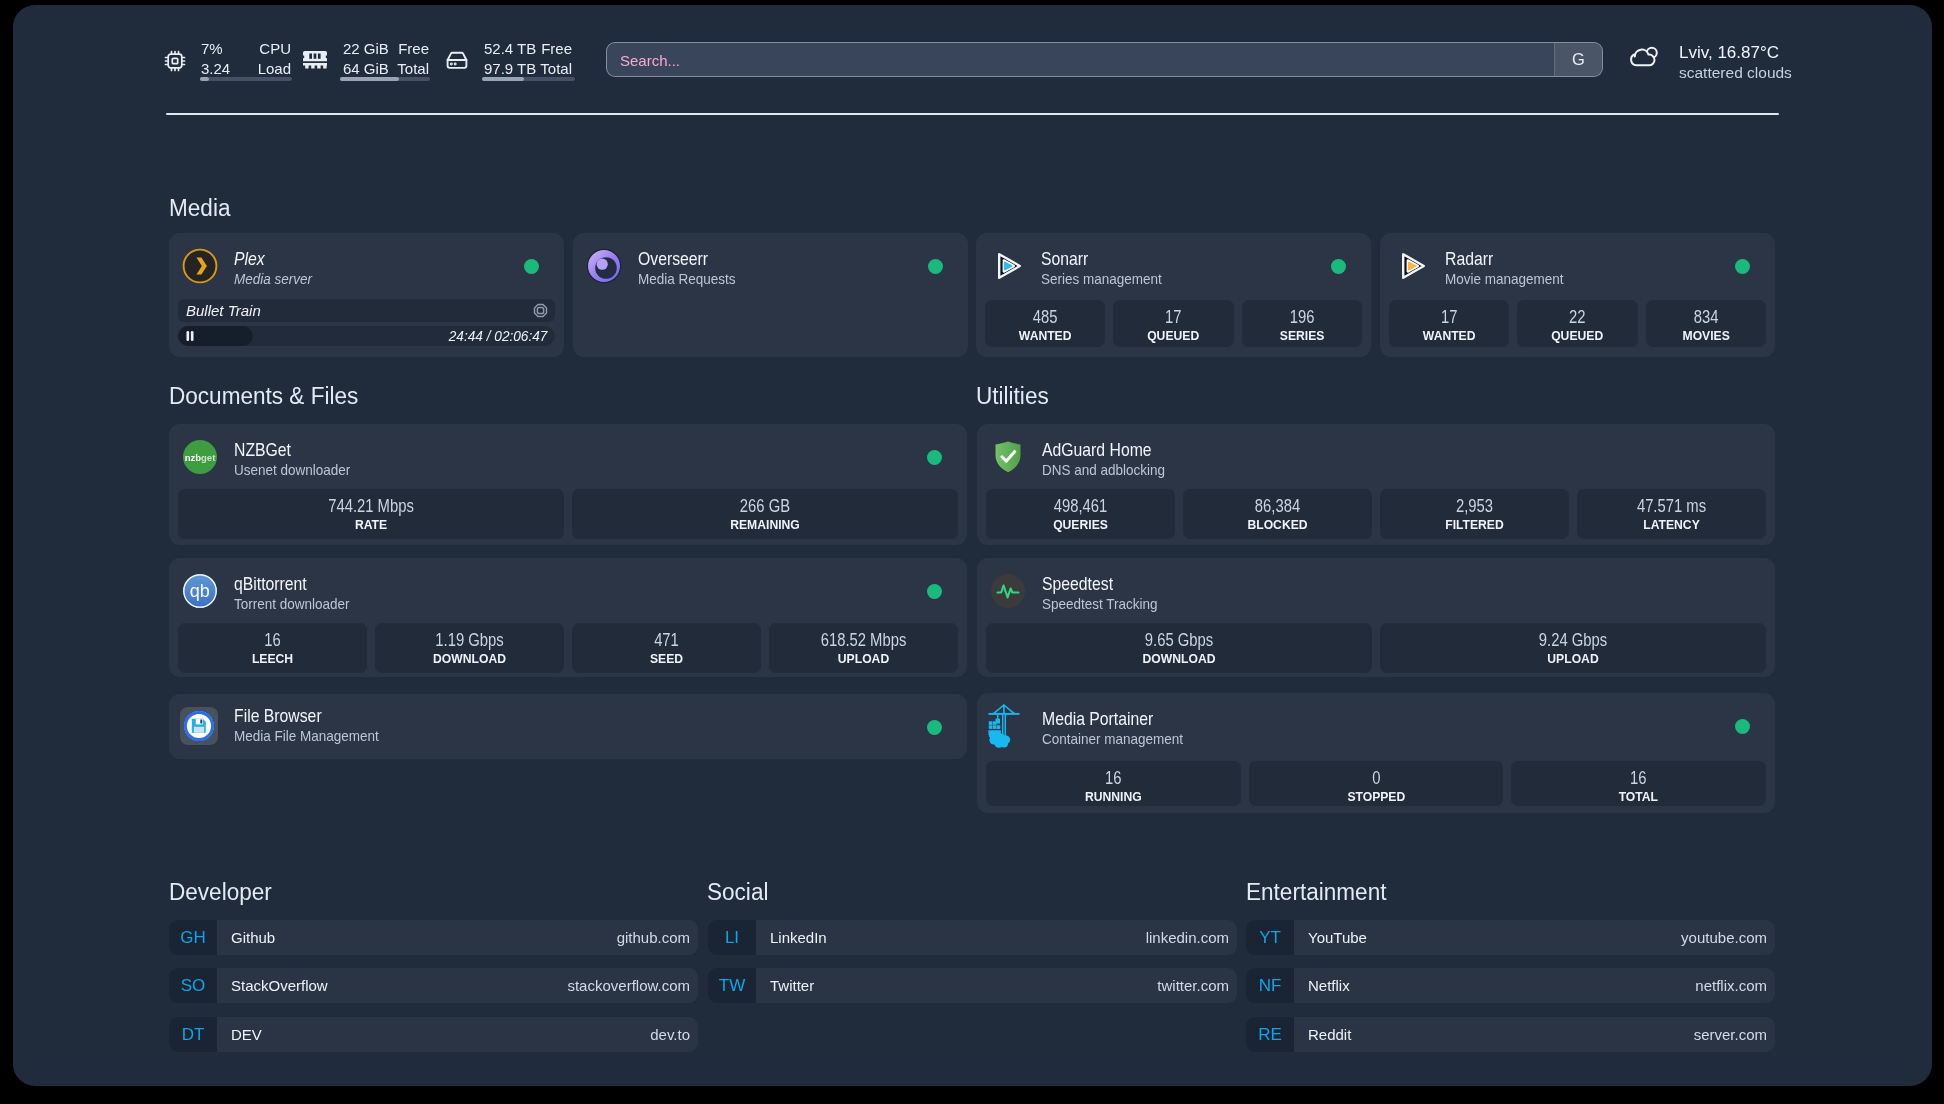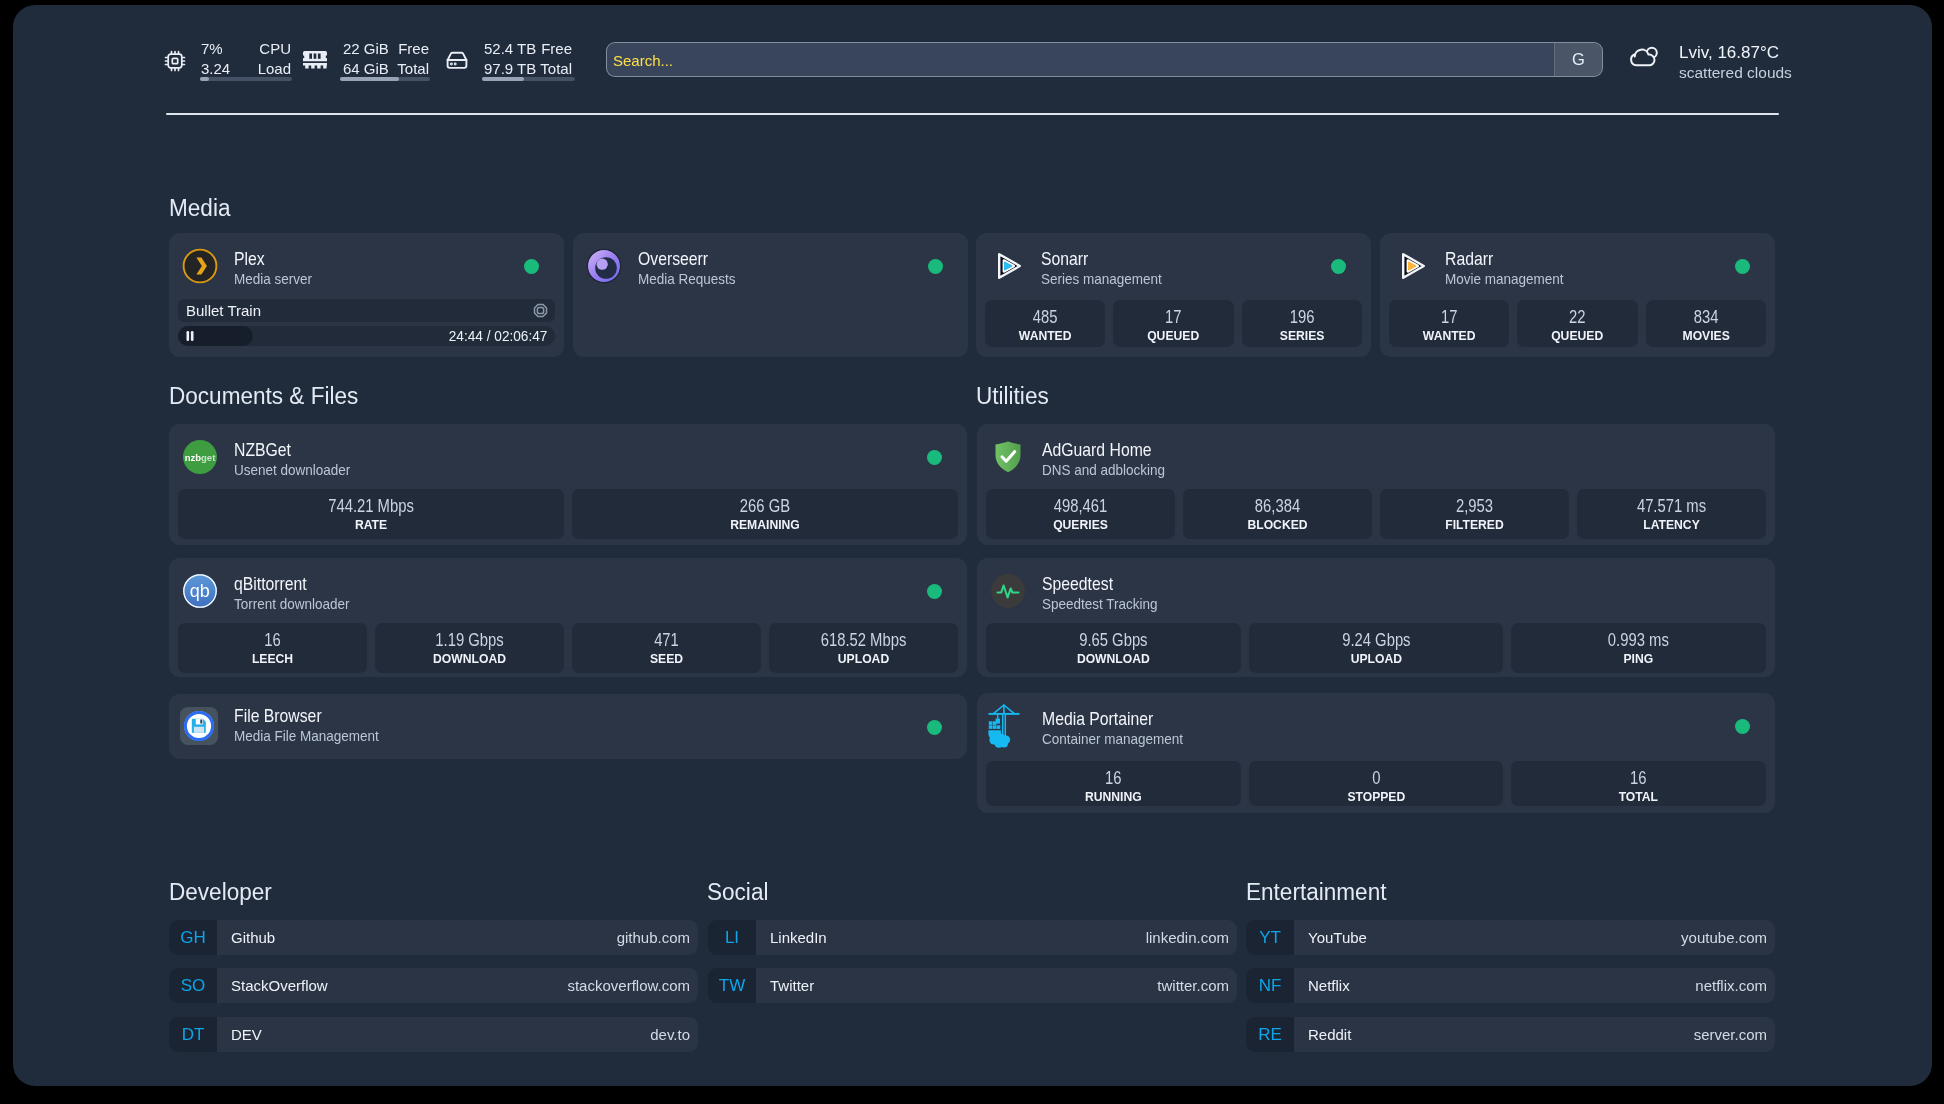--- a/index.html
+++ b/index.html
@@ -74,36 +74,36 @@
   <circle cx="5.4" cy="14" r="0.5" fill="#e9eef6"></circle>
   <circle cx="9.2" cy="14" r="0.5" fill="#e9eef6"></circle>
 </svg>
 <div class="rtxt" style="left:484px;top:39px;">52.4 TB<br>97.9 TB</div>
 <div class="rtxt" style="left:484px;top:39px;width:88px;text-align:right">Free<br>Total</div>
 <div class="bar" style="left:482px;top:77px;width:93px;">
     <i style="width:42px"></i>
   </div>
 
 <div class="abs" style="left:606px;top:42px;width:997px;height:35px;border:1.5px solid rgba(170,181,197,.65);border-radius:9px;background:#39455a;">
-  <div class="abs" style="left:6px;top:1px;line-height:33px;font-size:15px;color:#fde047;">Search...</div>
+  <div class="abs" style="left:13px;top:1px;line-height:33px;font-size:15px;color:#f9a8d4;">Search...</div>
   <div class="abs" style="right:0;top:0;width:48px;height:33px;background:rgba(255,255,255,.085);border-left:1px solid rgba(120,132,150,.55);border-radius:0 8px 8px 0;text-align:center;line-height:33px;font-size:16.5px;color:#eaeff6;">G</div>
 </div>
 
 <svg class="abs" style="left:1625px;top:43px" width="36" height="30" viewBox="0 0 36 30">
   <circle cx="26.8" cy="9.8" r="5" fill="none" stroke="#eef2f8" stroke-width="2"></circle>
   <path d="M9.8 13.5 a7 7 0 0 1 13.7 -1.9 a5.3 5.3 0 0 1 6 5.3 a5.4 5.4 0 0 1 -5.4 5.4 H11.2 a5.7 5.7 0 0 1 -1.4 -11 Z" fill="#202b3c" stroke="#eef2f8" stroke-width="2" stroke-linejoin="round"></path>
 </svg>
 <div class="abs" style="left:1679px;top:43px;font-size:17px;line-height:20px;color:#f0f4fa;">Lviv, 16.87°C</div>
 <div class="abs" style="left:1679px;top:63px;font-size:15.5px;line-height:19px;color:#c6cfdc;">scattered clouds</div>
 
 <div class="abs" style="left:166px;top:113px;width:1613px;height:2px;background:#dfe5ee;border-radius:1px;"></div>
 
 <div class="h" style="left:169px;top:193px;">Media</div>
 
-<div class="card" style="left:169px;top:233px;width:395px;height:124px;">
+<div class="card" style="left:169px;top:233px;width:395px;height:124px;font-style:italic;">
   <svg class="logo" viewBox="0 0 36 36">
     <circle cx="18" cy="18" r="16.4" fill="#242424" stroke="#d99a12" stroke-width="1.9"></circle>
     <path d="M14.4 9.6 h5 l5.5 8.4 l-5.5 8.4 h-5 l5.5 -8.4 Z" fill="#e7a418"></path>
   </svg>
   <div class="chead">
       <div class="t1">Plex</div>
       <div class="t2">Media server</div>
     </div>
   <div class="dot"></div>
   <div class="abs" style="left:9px;top:66px;width:377px;height:23px;background:rgba(13,20,33,.30);border-radius:6px;">
@@ -304,24 +304,20 @@
       <div class="t2">Speedtest Tracking</div>
     </div>
   <div class="tiles">
     <div class="tile">
         <div class="n">9.65 Gbps</div>
         <div class="l">DOWNLOAD</div>
       </div>
     <div class="tile">
         <div class="n">9.24 Gbps</div>
         <div class="l">UPLOAD</div>
-      </div>
-    <div class="tile">
-        <div class="n">0.993 ms</div>
-        <div class="l">PING</div>
       </div>
   </div>
 </div>
 
 <div class="card" style="left:169px;top:694px;width:798px;height:65px;">
   <svg class="abs" style="left:11px;top:13px" width="38" height="38" viewBox="0 0 38 38">
     <rect x="0" y="0" width="38" height="38" rx="8" fill="#47525f"></rect>
     <circle cx="19" cy="19" r="14.8" fill="#fff"></circle>
     <circle cx="19" cy="19" r="13.6" fill="none" stroke="#2b6df2" stroke-width="3"></circle>
     <path d="M12.8 11.8 h10 l3 3 v10 a1.1 1.1 0 0 1 -1.1 1.1 h-11.8 a1.1 1.1 0 0 1 -1.1 -1.1 v-11.9 a1.1 1.1 0 0 1 1.1 -1.1 Z" fill="#27b0e6"></path>

